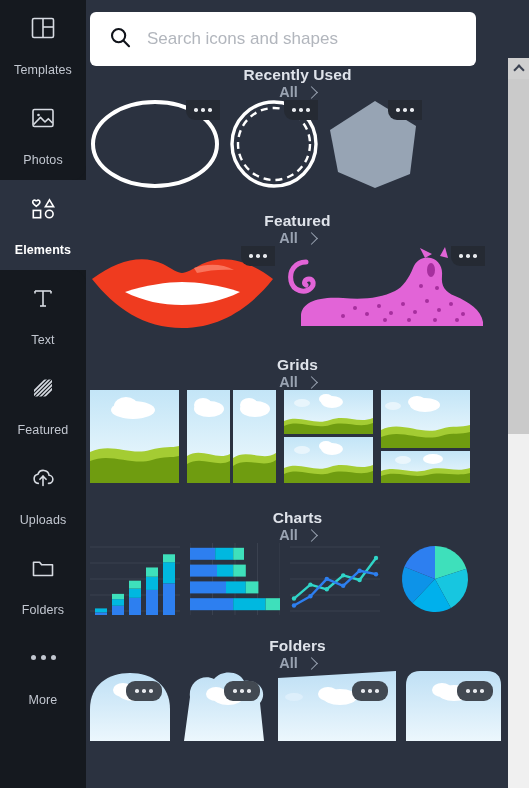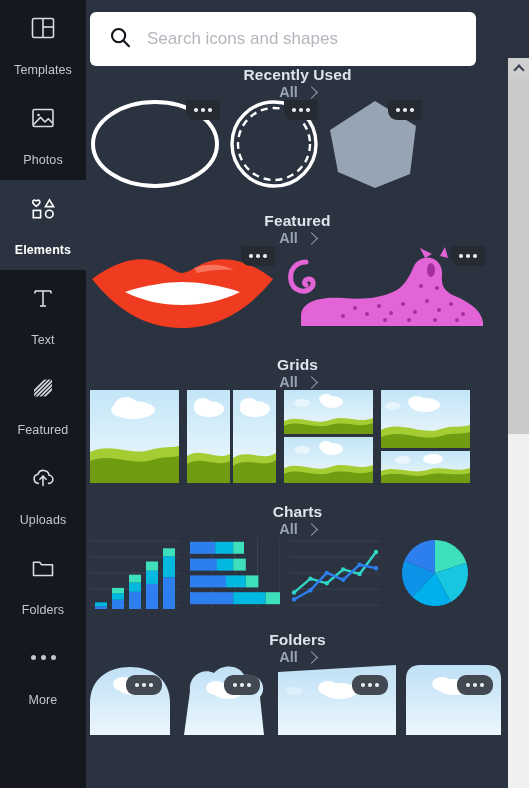--- a/index.html
+++ b/index.html
@@ -514,21 +514,21 @@
                   <ellipse cx="22" cy="9" rx="8" ry="4" fill="#eaf6fc"></ellipse>
                  <path d="M0 20 C16 14 30 24 46 19 C62 14 74 22 89 17 L89 32 L0 32 Z" fill="#a4cc33"></path>
                  <path d="M0 25 C16 19 30 28 46 24 C62 20 74 26 89 22 L89 32 L0 32 Z" fill="#6f9c10"></path>
                 </g>
             </svg>
           </div>
 
         </div>
       </div>
 
-      <div class="section" style="margin-top:20px;">
+      <div class="section" style="margin-top:26px;">
         <div class="sec-head">
           <span class="sec-title">Charts</span>
           <span class="sec-all">
             <span class="t">All</span>
             <span class="chev"></span>
           </span>
         </div>
         <div class="row" style="gap:10px;">
 
           <div class="tile chart-t" style="width:90px;height:72px;">

